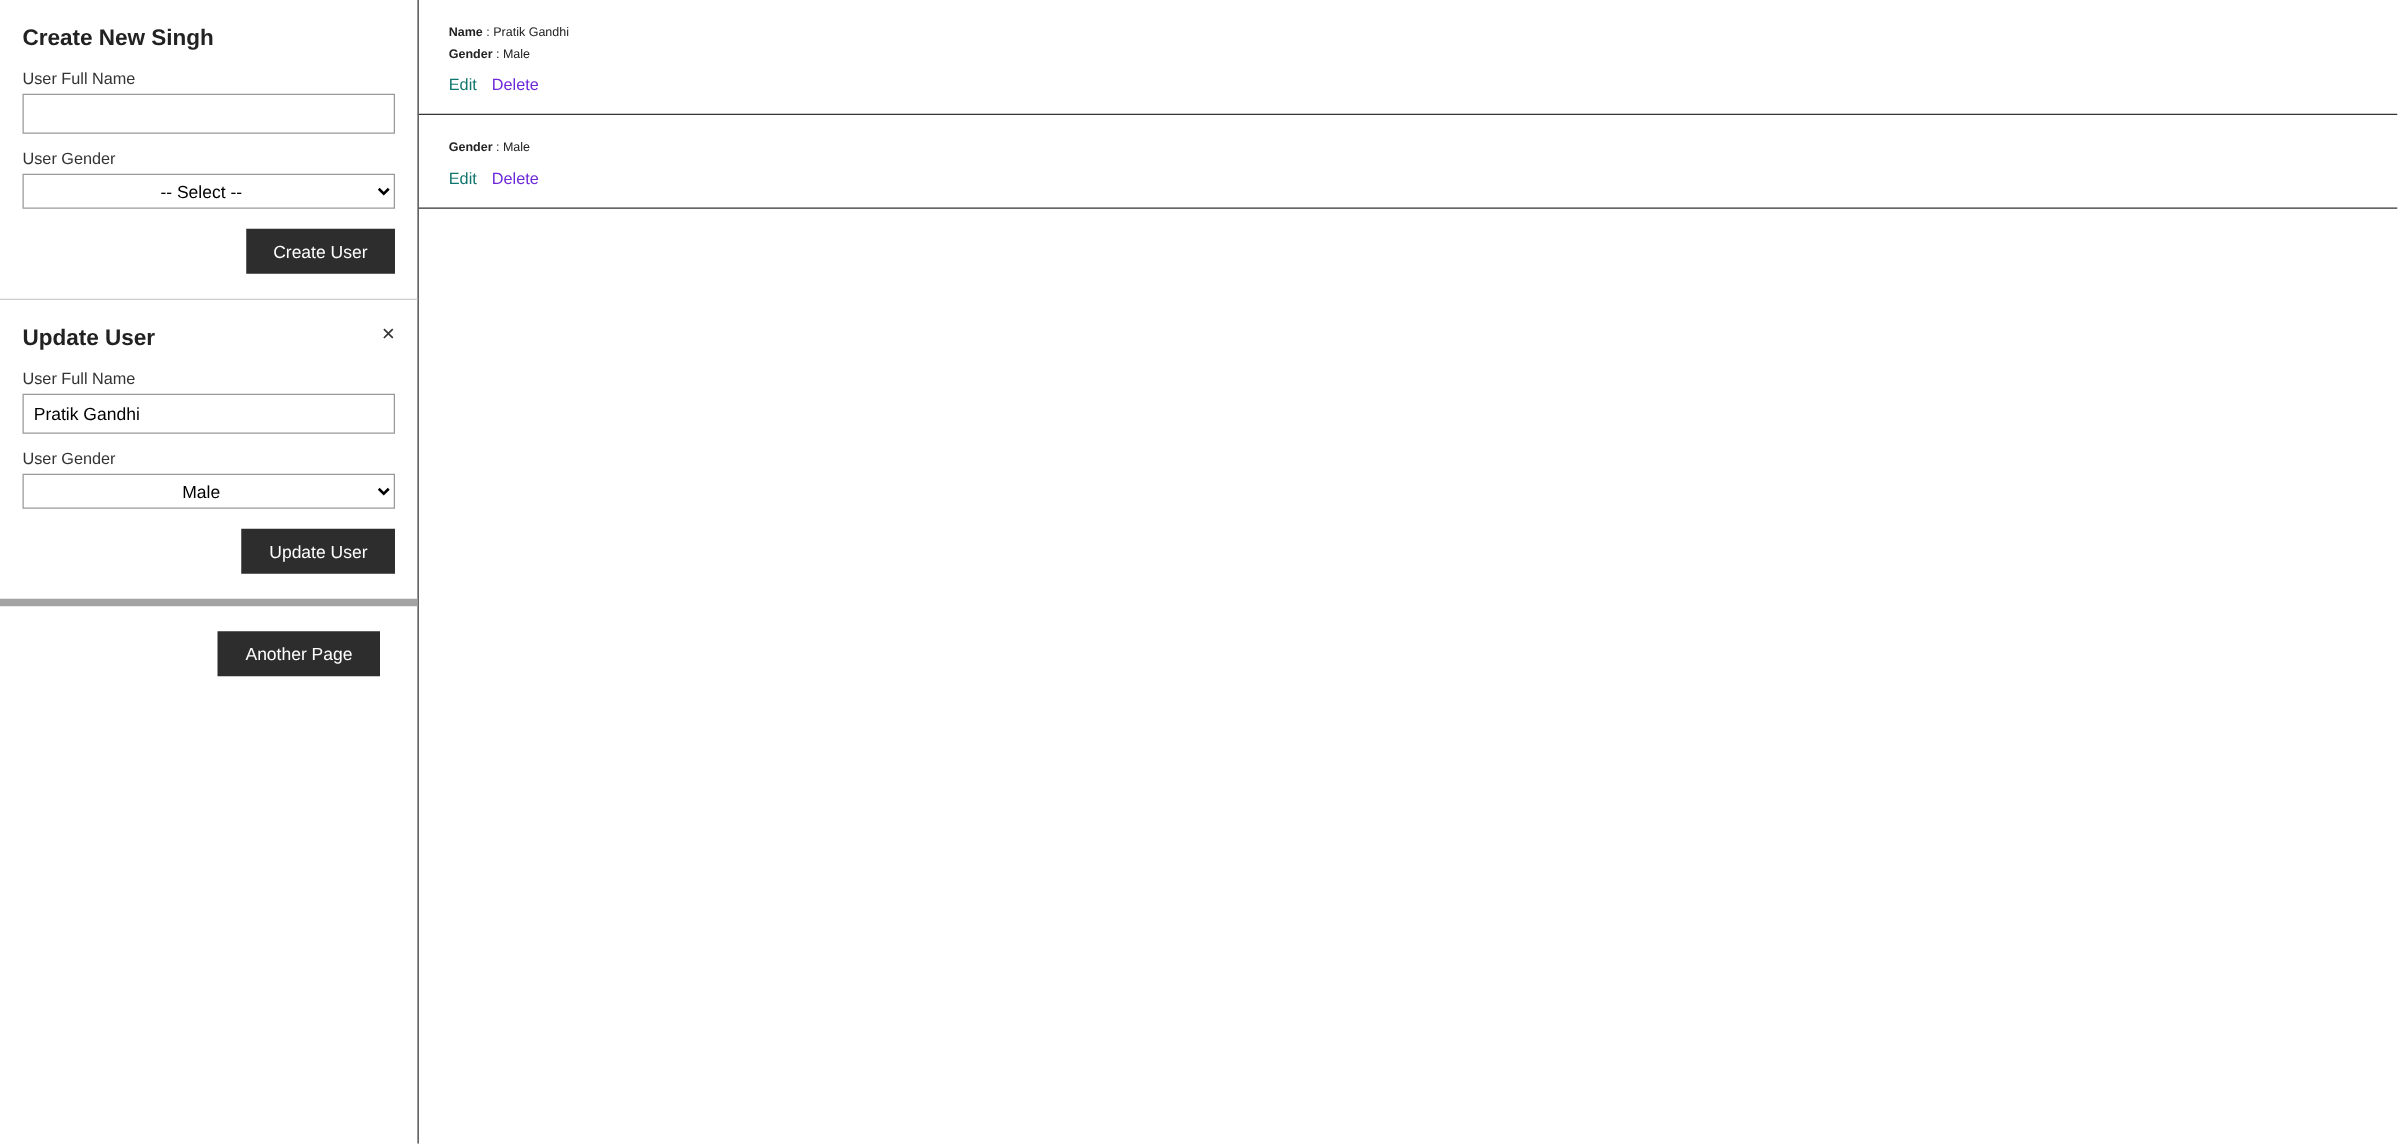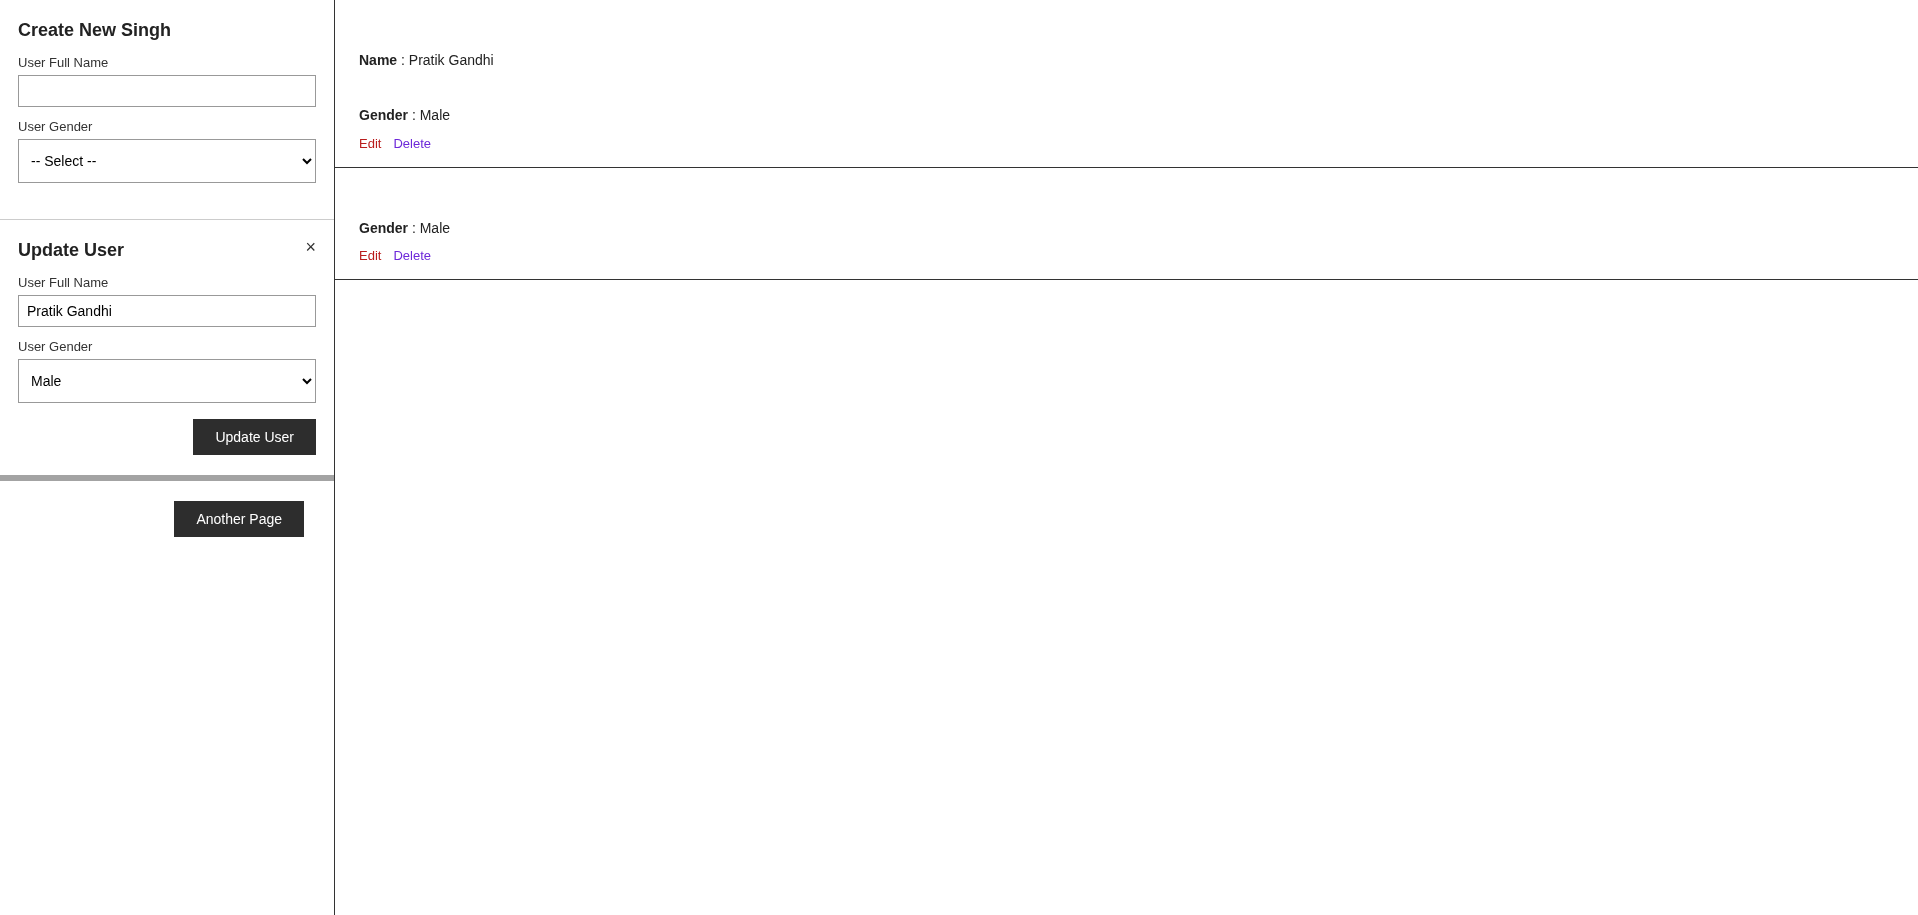--- a/index.html
+++ b/index.html
@@ -48,28 +48,29 @@
       height: 32px;
       border: 1px solid #999;
       padding: 4px 8px;
       font-size: 14px;
       outline: none;
       margin-bottom: 12px;
     }
 
     .select-input {
       width: 100%;
-      height: 44px;
+      height: 28px;
       border: 1px solid #999;
       padding: 4px 8px;
       font-size: 14px;
       outline: none;
       background: #fff;
       margin-bottom: 16px;
       appearance: auto;
+      text-align: center;
     }
 
     .btn-dark {
       background: #2d2d2d;
       color: #fff;
       border: none;
       padding: 10px 22px;
       font-size: 14px;
       cursor: pointer;
       float: right;
@@ -109,42 +110,41 @@
       flex: 1;
       padding: 0;
     }
 
     .user-card {
       padding: 18px 24px 16px 24px;
       border-bottom: 1px solid #333;
     }
 
     .user-card-text {
-      font-size: 14px;
+      font-size: 10px;
       color: #222;
       line-height: 1.7;
-      margin-top: 31px;
     }
 
     .user-card-text span.label {
       font-weight: 700;
     }
 
     .user-card-text span.value {
       font-weight: 400;
     }
 
     .card-actions {
       margin-top: 8px;
       display: flex;
       gap: 12px;
     }
 
     .action-link-edit {
-      color: #b91c1c;
+      color: #0f766e;
       font-size: 13px;
       cursor: pointer;
       background: none;
       border: none;
       padding: 0;
       text-decoration: none;
     }
 
     .action-link-delete {
       color: #6d28d9;
@@ -168,20 +168,23 @@
     <input type="text" class="text-input" placeholder="" style="">
 
     <div class="field-label">User Gender</div>
     <select class="select-input">
       <option>-- Select --</option>
       <option>Male</option>
       <option>Female</option>
       <option>Other</option>
     </select>
 
+    <div class="clearfix">
+      <button class="btn-dark">Create User</button>
+    </div>
   </div>
 
   <div class="update-section">
     <div class="section-title">Update User</div>
     <button class="close-btn">×</button>
 
     <div class="field-label">User Full Name</div>
     <input type="text" class="text-input" value="Pratik Gandhi" style="">
 
     <div class="field-label">User Gender</div>

